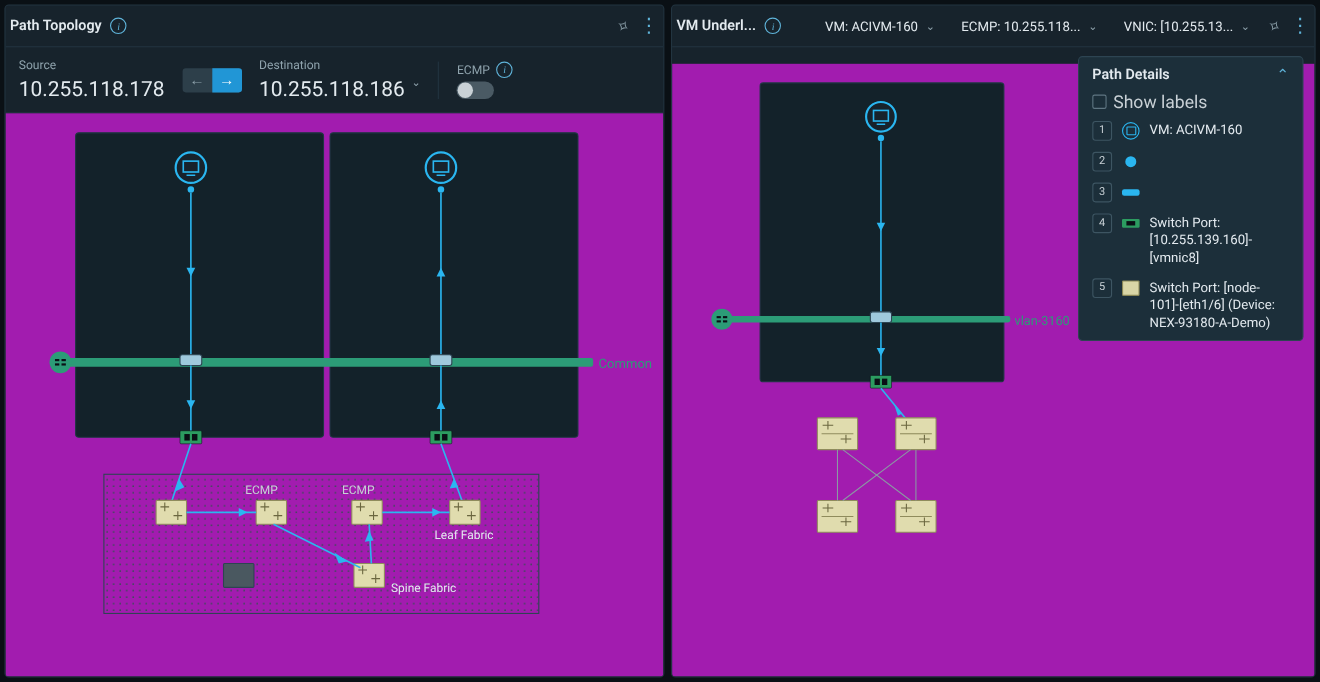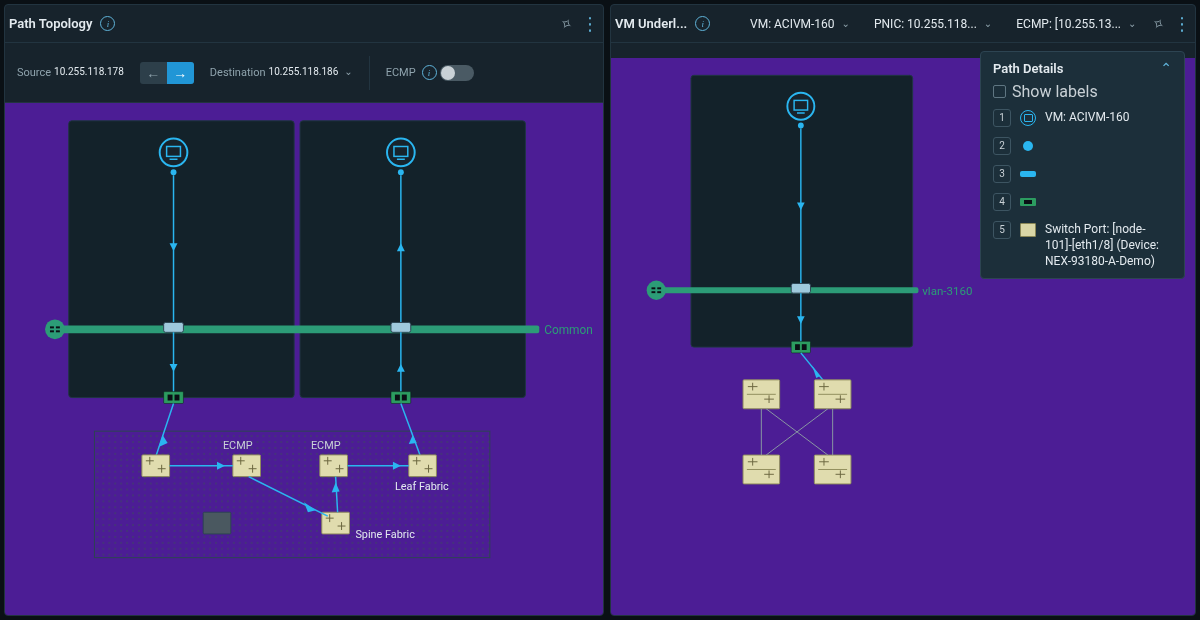--- a/index.html
+++ b/index.html
@@ -11,34 +11,34 @@
 
   .panel-header { height:38px; display:flex; align-items:center; padding:0 4px; border-bottom:1px solid #223440; gap:8px; }
   .panel-title { font-weight:600; color:#e3eaef; font-size:13px; }
   .info-icon { width:15px; height:15px; border:1px solid #5fb3d9; border-radius:50%; display:inline-flex; align-items:center; justify-content:center; font-size:9px; color:#5fb3d9; font-style:italic; font-family:serif; }
   .spacer { flex:1; }
   .pin-icon { font-size:15px; color:#8fa3ad; cursor:pointer; transform:rotate(30deg); }
   .kebab { color:#5fb3d9; font-size:18px; letter-spacing:0; cursor:pointer; line-height:1; }
 
   
   .controls { height:60px; display:flex; align-items:center; padding:0 12px; gap:16px; border-bottom:1px solid #223440; }
-  .field { display:flex; flex-direction:row; gap:3px; }
+  .field { display:flex; flex-direction:column; gap:3px; }
   .field-label { font-size:11px; color:#8fa3ad; }
-  .field-value { font-size:10px; color:#e3eaef; }
+  .field-value { font-size:19px; color:#e3eaef; }
   .dir-toggle { width:54px; height:22px; border-radius:3px; background:#2d3f4a; display:flex; position:relative; cursor:pointer; }
   .dir-half { flex:1; display:flex; align-items:center; justify-content:center; font-size:14px; color:#8fa3ad; }
   .dir-half.active { background:#2196d6; color:#fff; border-radius:0 3px 3px 0; }
   .dest-field { display:flex; align-items:flex-start; gap:6px; }
   .chevron-down { font-size:10px; color:#8fa3ad; }
   .divider { width:1px; height:34px; background:#223440; }
   .toggle-sw { width:34px; height:16px; border-radius:8px; background:#4a5a64; position:relative; cursor:pointer; }
   .toggle-sw::after { content:''; position:absolute; left:1px; top:1px; width:14px; height:14px; border-radius:50%; background:#c9d1d6; }
 
   
-  .canvas { flex:1; position:relative; background:#4c1d95; }
+  .canvas { flex:1; position:relative; background:#a21caf; }
   .canvas svg { position:absolute; inset:0; width:100%; height:100%; }
 
   
   .pill { height:26px; padding:0 8px; display:flex; align-items:center; gap:5px; color:#e3eaef; font-size:12px; cursor:pointer; }
   .pill .chevron-down { margin-left:2px; }
 
   
   .details { position:absolute; top:46px; right:10px; width:205px; background:#1c2f3a; border:1px solid #2d4452; border-radius:4px; padding:8px 12px; z-index:5; }
   .details-head { display:flex; align-items:center; justify-content:space-between; margin-bottom:6px; }
   .details-title { color:#e3eaef; font-size:13px; font-weight:600; }
@@ -219,25 +219,25 @@
   <div class="panel panel-right">
     <div class="panel-header">
       <span class="panel-title">VM Underl...</span>
       <span class="info-icon">i</span>
       <span class="spacer"></span>
       <span class="pill">
           <span>VM: ACIVM-160</span>
           <span class="chevron-down">⌄</span>
         </span>
       <span class="pill">
-          <span>PNIC: 10.255.118...</span>
+          <span>ECMP: 10.255.118...</span>
           <span class="chevron-down">⌄</span>
         </span>
       <span class="pill">
-          <span>ECMP: [10.255.13...</span>
+          <span>VNIC: [10.255.13...</span>
           <span class="chevron-down">⌄</span>
         </span>
       <span class="pin-icon">✧</span>
       <span class="kebab">⋮</span>
     </div>
 
     <div class="canvas">
       <svg viewBox="0 0 584 578">
 
         <rect class="dark-box" x="72" y="18" width="230" height="282" rx="3"></rect>
@@ -324,23 +324,24 @@
         <span class="step-num">3</span>
         <span class="step-icon">
             <span class="sic-hsw"></span>
           </span>
       </div>
       <div class="step">
         <span class="step-num">4</span>
         <span class="step-icon">
             <span class="sic-port"></span>
           </span>
+        <span class="step-text">Switch Port: [10.255.139.160]-[vmnic8]</span>
       </div>
       <div class="step" style="margin-bottom:0;">
         <span class="step-num">5</span>
         <span class="step-icon">
             <span class="sic-sw"></span>
           </span>
-        <span class="step-text">Switch Port: [node-101]-[eth1/8] (Device: NEX-93180-A-Demo)</span>
+        <span class="step-text">Switch Port: [node-101]-[eth1/6] (Device: NEX-93180-A-Demo)</span>
       </div>
     </div>
   </div>
 </div>
 
 </body></html>

